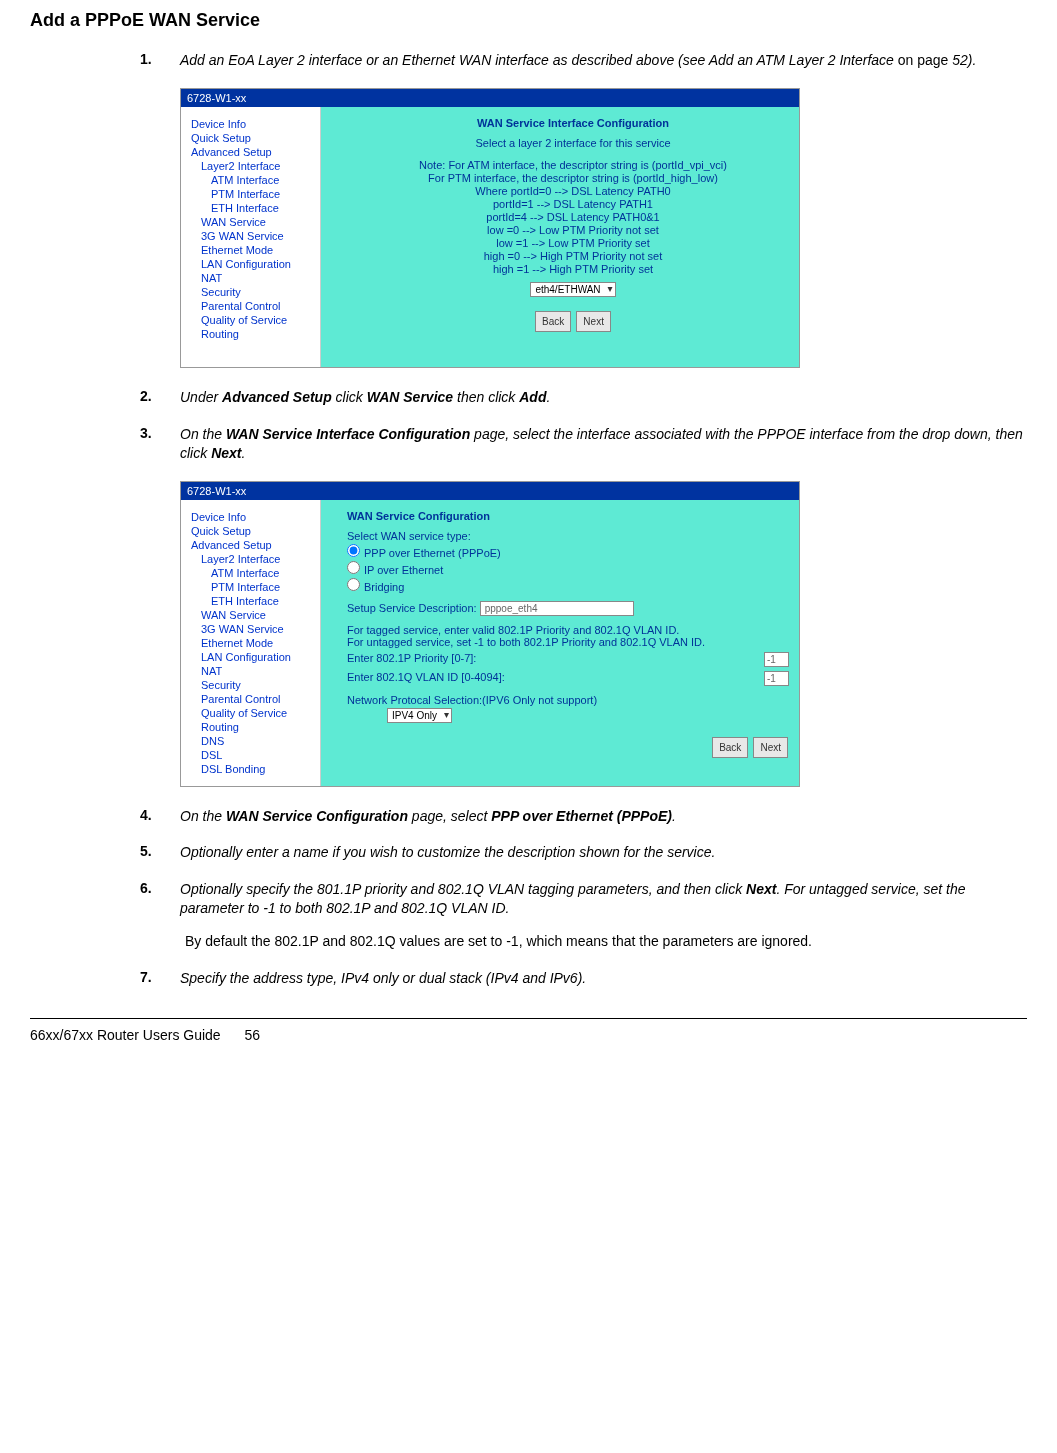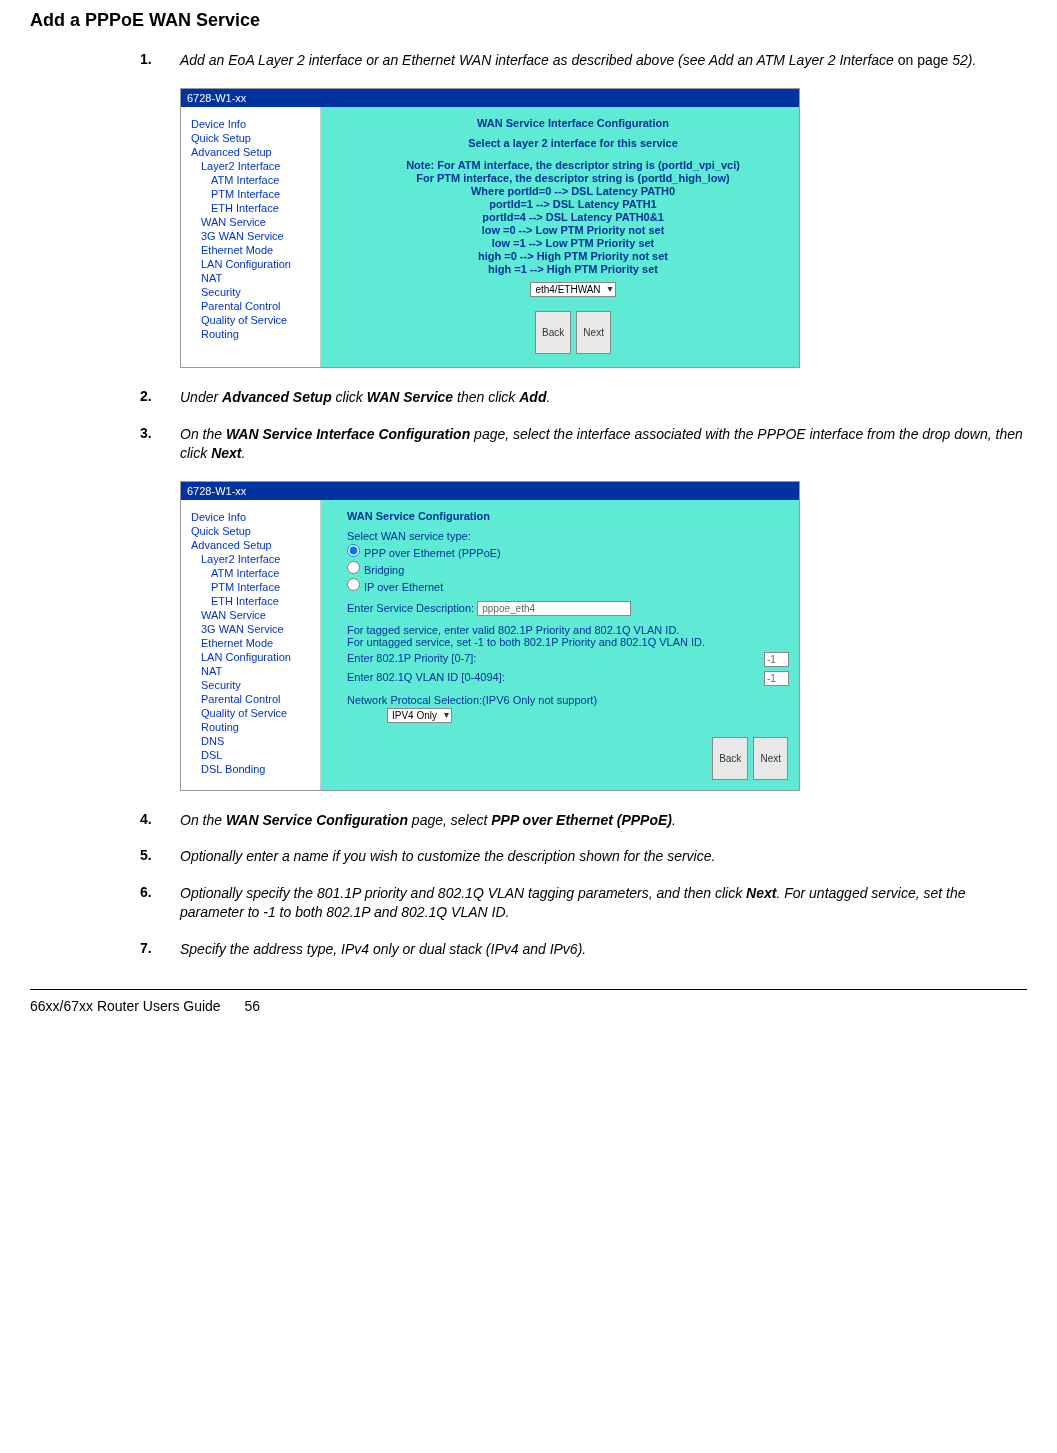--- a/index.html
+++ b/index.html
@@ -74,21 +74,21 @@
       text-align: center;
       color: #003399;
     }
     .sc-main-left {
       flex: 1;
       padding: 10px;
       text-align: left;
       color: #003399;
     }
     .sc-title { font-weight: bold; margin-bottom: 8px; }
-    .sc-line { margin: 1px 0; font-weight: bold; }
+    .sc-line { margin: 1px 0; }
     .sc-select {
       border: 1px solid #888;
       display: inline-block;
       padding: 1px 14px 1px 4px;
       font-size: 10px;
       color: #000;
       margin: 6px 0;
       position: relative;
       background: #fff;
     }
@@ -99,21 +99,21 @@
       top: 0;
       color: #333;
     }
     .sc-btnrow { margin-top: 8px; }
     .sc-btn {
       display: inline-block;
       border: 1px solid #888;
       background: #e8e8e8;
       color: #333;
       font-size: 10px;
-      padding: 15px 6px;
+      padding: 4px 6px;
       margin: 0 1px;
     }
     .sc-radio { margin: 2px 0; }
     .sc-radio input { margin-right: 4px; }
     .sc-input-s { border: 1px solid #888; font-size: 10px; padding: 1px 2px; color:#666; width: 25px; background:#fff; display:inline-block; text-align:left; }
     .sc-input-m { border: 1px solid #888; font-size: 10px; padding: 1px 4px; color:#666; width: 154px; background:#fff; display:inline-block; text-align:left; }
     .row2 { display: flex; justify-content: space-between; margin-top:4px; align-items:flex-start; }
     .row2-label { flex: 1; }
     .row2-input { flex-shrink: 0; }
     .sc-section { margin: 8px 0; }
@@ -219,25 +219,25 @@
         <div class="sub1">Routing</div>
         <div class="sub1">DNS</div>
         <div class="sub1">DSL</div>
         <div class="sub1">DSL Bonding</div>
       </div>
       <div class="sc-main-left">
         <div class="sc-title">WAN Service Configuration</div>
         <div class="sc-section">
           <div>Select WAN service type:</div>
           <div class="sc-radio"><input type="radio" checked="" style=""><span>PPP over Ethernet (PPPoE)</span></div>
+          <div class="sc-radio"><input type="radio" style=""><span>IP over Ethernet</span></div>
           <div class="sc-radio"><input type="radio" style=""><span>Bridging</span></div>
-          <div class="sc-radio"><input type="radio" style=""><span>IP over Ethernet</span></div>
-        </div>
-        <div class="sc-section">
-          <span>Enter Service Description:</span>
+        </div>
+        <div class="sc-section">
+          <span>Setup Service Description:</span>
           <span class="sc-input-m">pppoe_eth4</span>
         </div>
         <div class="sc-section">
           <div>For tagged service, enter valid 802.1P Priority and 802.1Q VLAN ID.</div>
           <div>For untagged service, set -1 to both 802.1P Priority and 802.1Q VLAN ID.</div>
           <div class="row2">
             <div class="row2-label">Enter 802.1P Priority [0-7]:</div>
             <div class="row2-input"><span class="sc-input-s">-1</span></div>
           </div>
           <div class="row2">
@@ -266,20 +266,21 @@
 
   <div class="step">
     <div class="step-num">5.</div>
     <div class="step-text">Optionally enter a name if you wish to customize the description shown for the service.</div>
   </div>
 
   <div class="step">
     <div class="step-num">6.</div>
     <div class="step-text">
       <span>Optionally specify the 801.1P priority and 802.1Q VLAN tagging parameters, and then click </span><span class="bold">Next</span><span>.  For untagged service, set the parameter to -1 to both 802.1P and 802.1Q VLAN ID.</span>
+      <div class="step-note">By default the 802.1P and 802.1Q values are set to -1, which means that the parameters are ignored.</div>
     </div>
   </div>
 
   <div class="step">
     <div class="step-num">7.</div>
     <div class="step-text">
       <span>Specify the address type, IPv4 only or dual stack (IPv4 and IPv6).</span>
     </div>
   </div>
 

